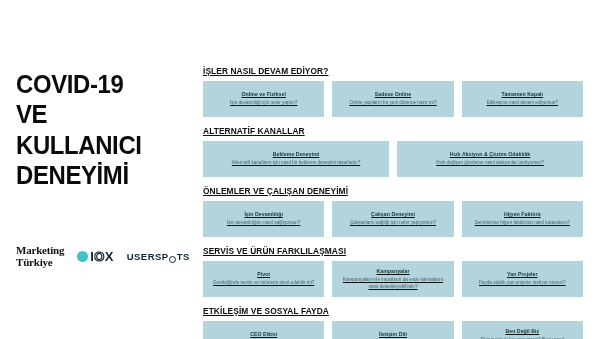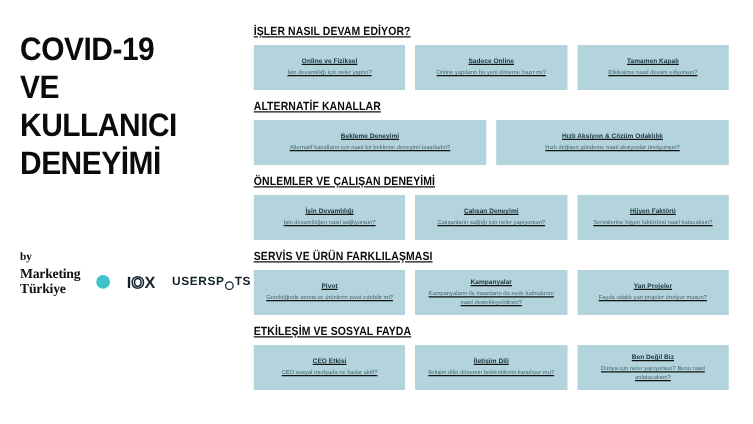--- a/index.html
+++ b/index.html
@@ -15,20 +15,21 @@
     font-family: "Liberation Sans", sans-serif;
     color: #111111;
   }
 
   .poster {
     position: relative;
     width: 602px;
     height: 295px;
     display: flex;
     background: #ffffff;
+    margin-top: 45px;
   }
 
   
   .left-panel {
     width: 195px;
     flex: 0 0 195px;
     padding: 24px 0 0 16px;
     position: relative;
   }
 
@@ -70,21 +71,21 @@
     font-size: 11px;
     line-height: 1.05;
     color: #111111;
     white-space: pre-line;
     letter-spacing: -0.2px;
   }
 
   .logo-iox {
     display: flex;
     align-items: center;
-    gap: 13px;
+    gap: 2px;
   }
 
   .iox-dot {
     width: 11px;
     height: 11px;
     border-radius: 50%;
     background: #3ec3c9;
     display: block;
   }
 
@@ -187,21 +188,20 @@
 
 <div class="poster">
 
   <div class="left-panel">
     <div class="main-title">COVID-19
 VE
 KULLANICI
 DENEYİMİ</div>
 
     <div class="byline-block">
-      <div class="byline-label">by</div>
 
       <div class="logo-row">
 
         <div class="logo-mt">Marketing
 Türkiye</div>
 
         <div class="logo-iox">
           <span class="iox-dot"></span>
           <span class="iox-text"><span>I</span><span class="hollow">O</span><span>X</span></span>
         </div>

